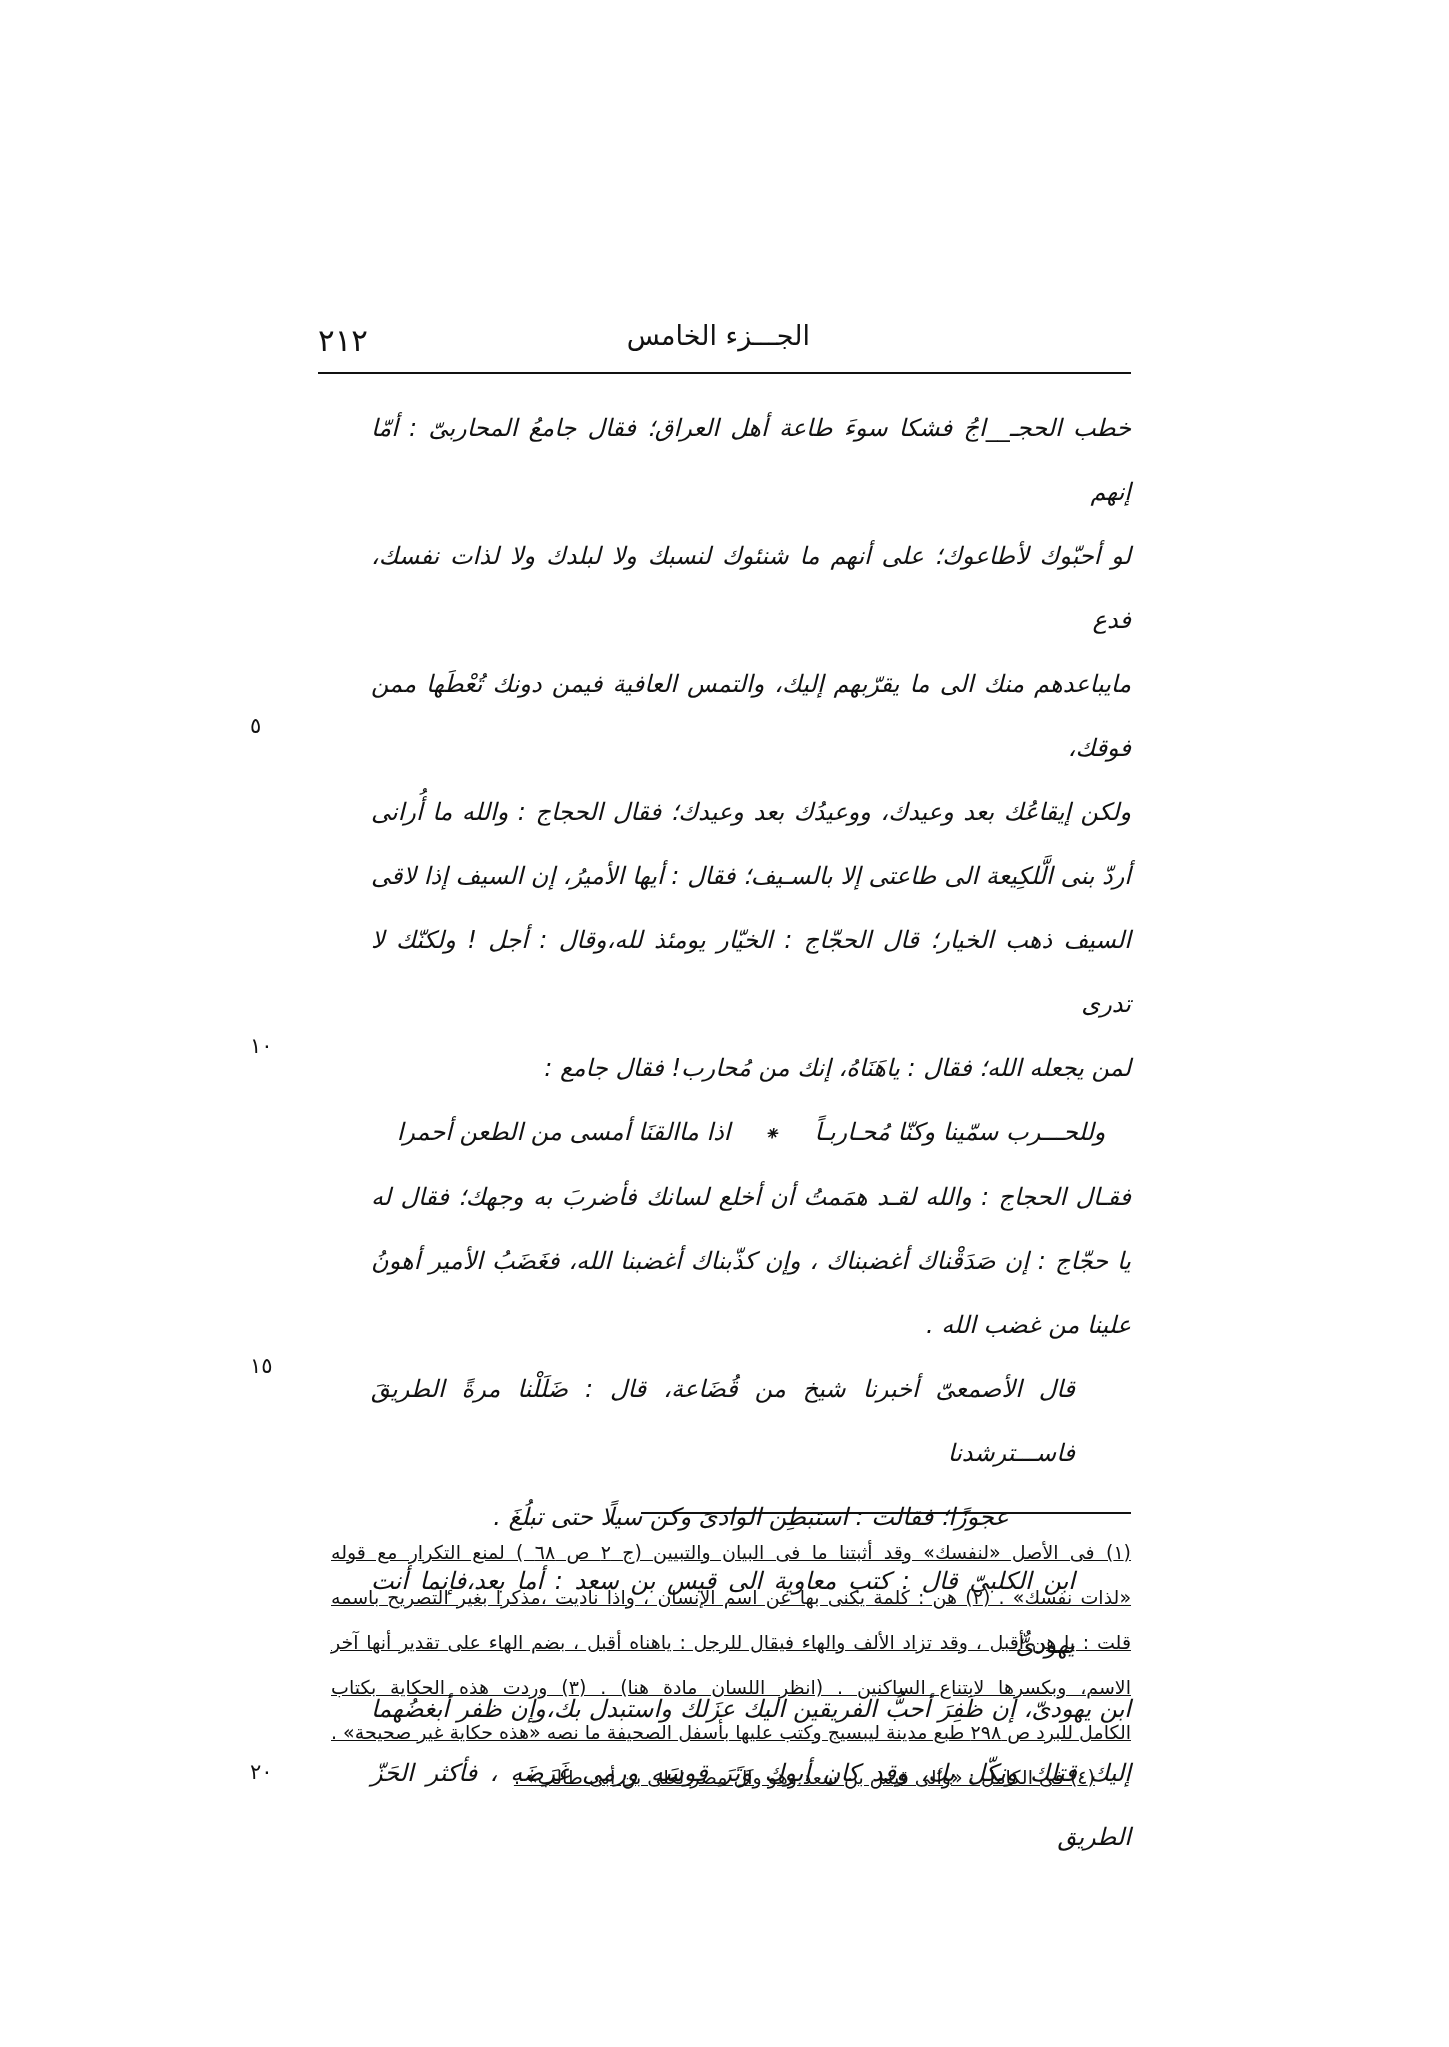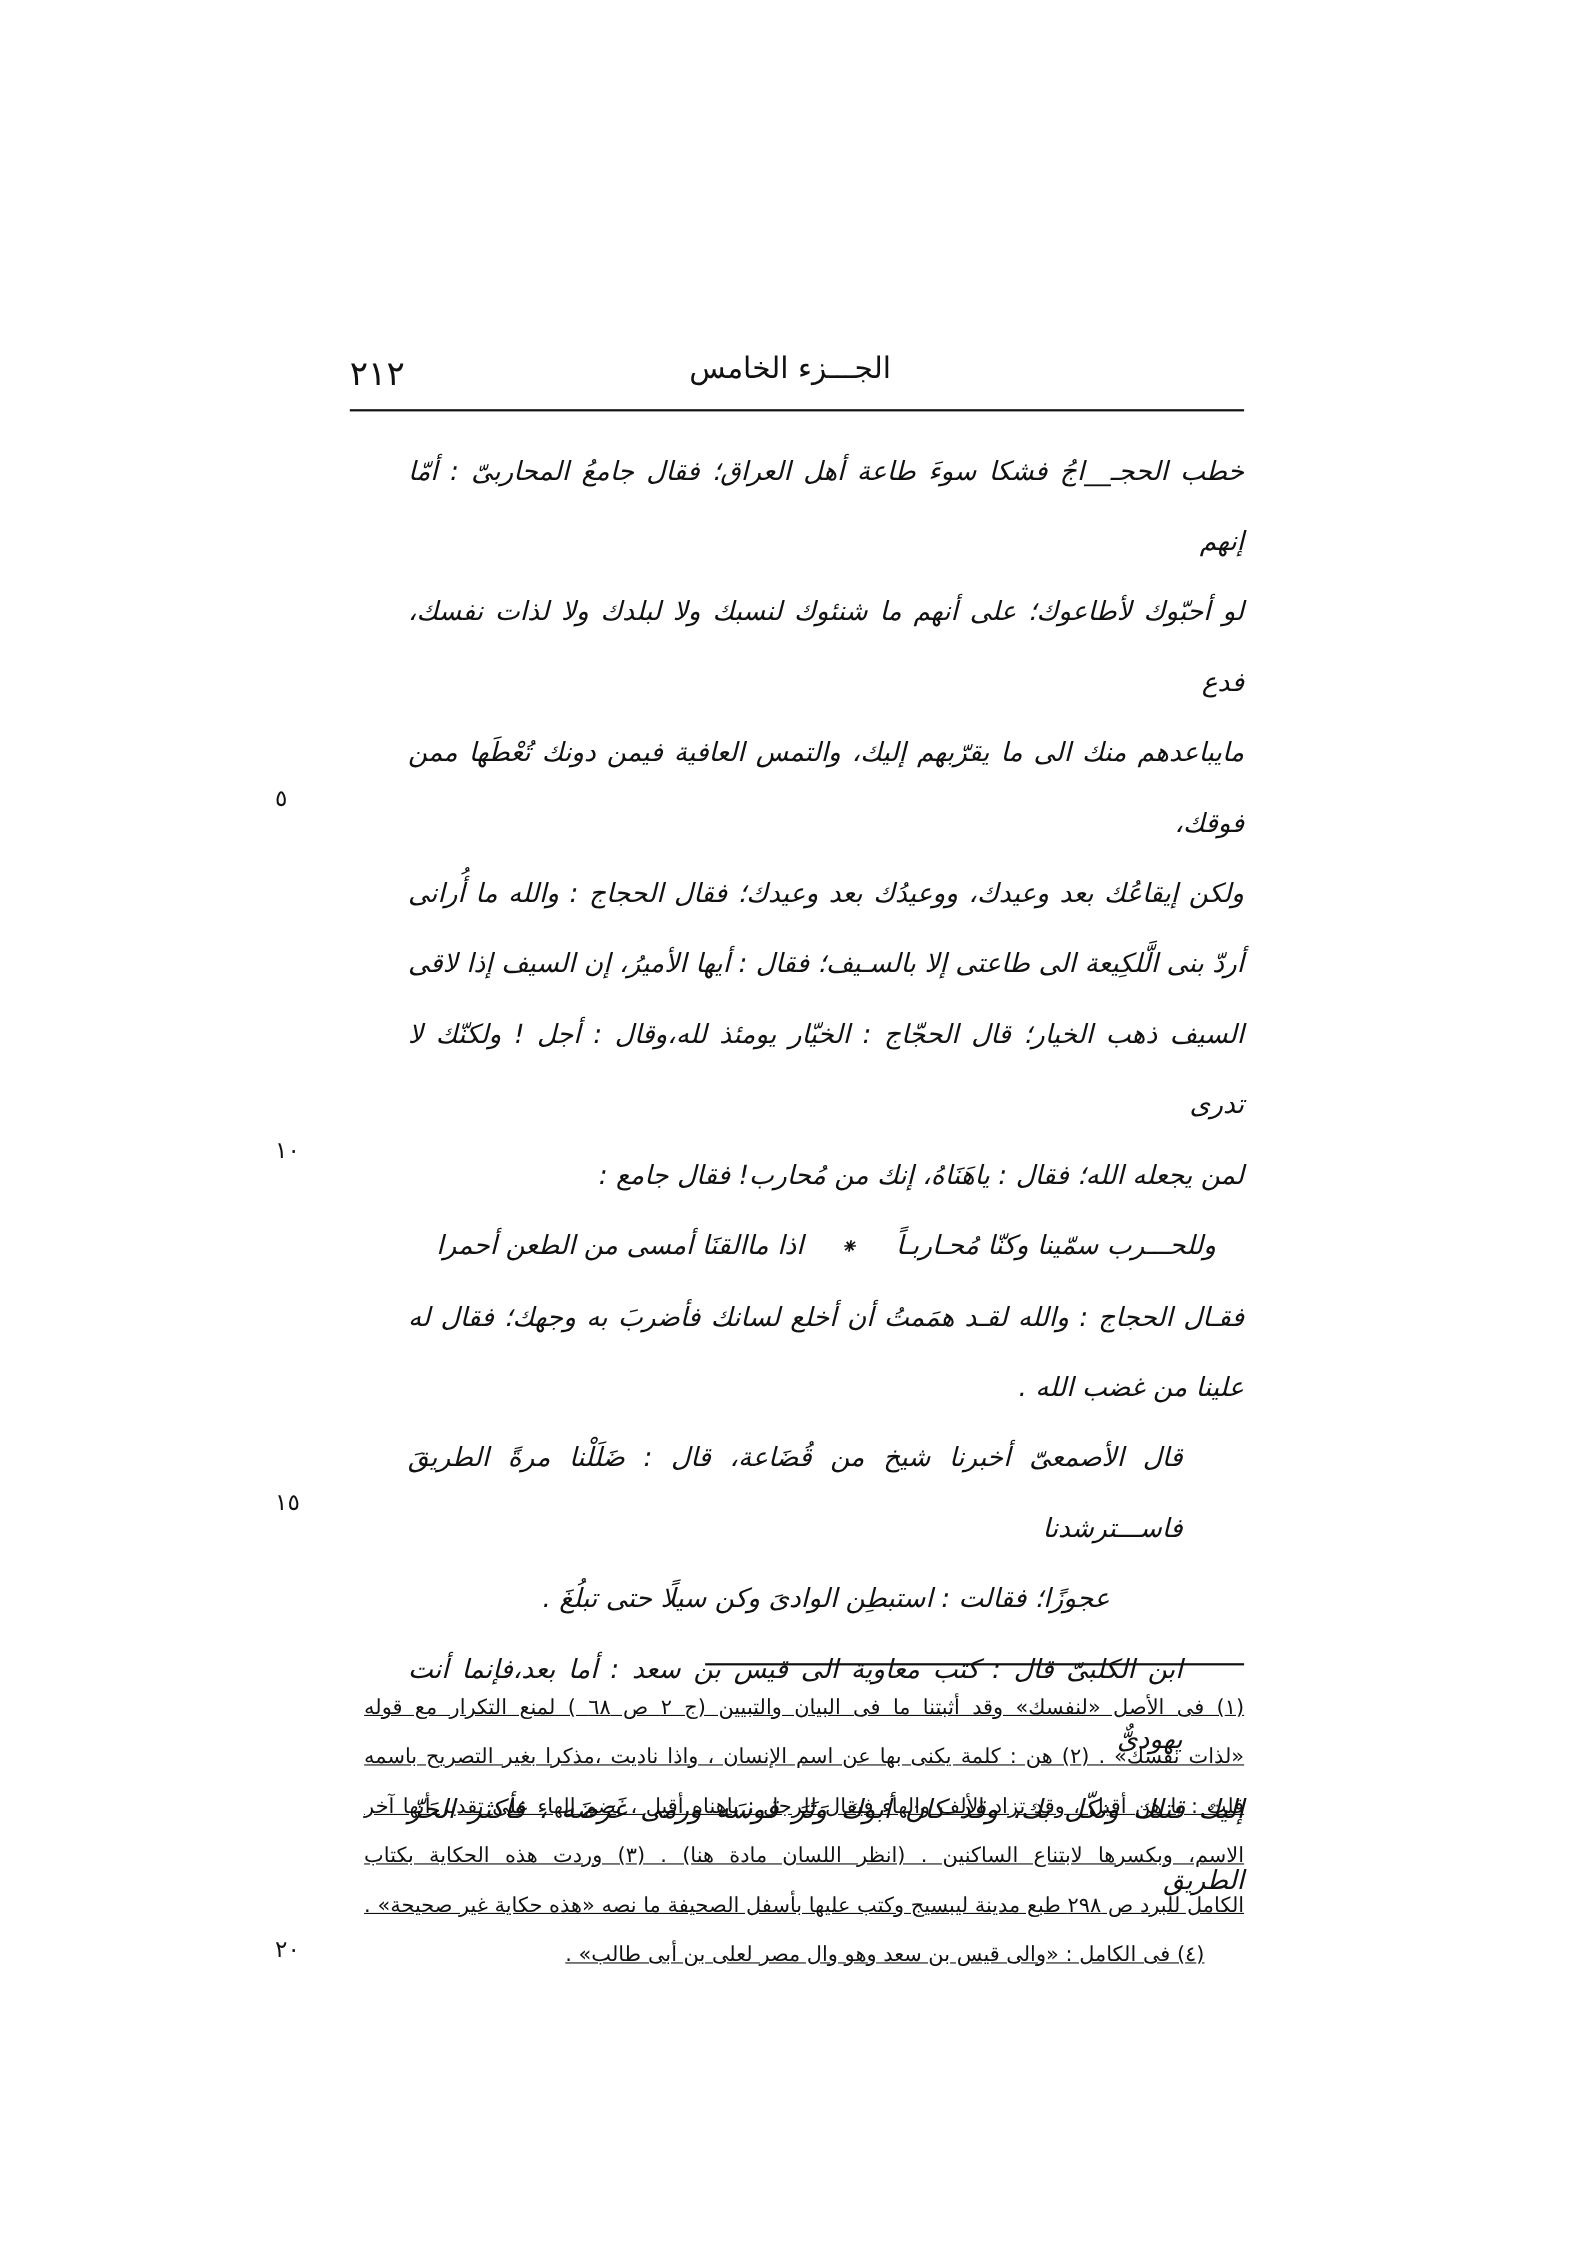--- a/index.html
+++ b/index.html
@@ -166,24 +166,26 @@
     <div class="body-line justified">السيف ذهب الخيار؛ قال الحجّاج :  الخيّار يومئذ لله،وقال : أجل !  ولكنّك لا تدرى</div>
     <div class="body-line right-short">لمن يجعله الله؛ فقال : ياهَنَاهُ، إنك من مُحارب! فقال جامع :</div>
 
     <div class="body-line center">
       <span>وللحـــرب سمّينا  وكنّا مُحـاربـاً</span>
       <span class="verse-sep">⁕</span>
       <span>اذا ماالقنَا أمسى من الطعن أحمرا</span>
     </div>
 
     <div class="body-line justified">فقـال الحجاج :   والله لقـد همَمتُ أن أخلع لسانك فأضربَ به وجهك؛ فقال له</div>
+    <div class="body-line justified">يا حجّاج : إن صَدَقْناك أغضبناك ، وإن كذّبناك أغضبنا الله، فغَضَبُ الأمير أهونُ</div>
     <div class="body-line right-short">علينا من غضب الله .</div>
     <div class="body-line justified indent">قال الأصمعىّ أخبرنا شيخ من قُضَاعة، قال : ضَلَلْنا مرةً الطريقَ فاســـترشدنا</div>
     <div class="body-line center">عجوزًا؛ فقالت :  استبطِن الوادىَ وكن سيلًا حتى تبلُغَ .</div>
     <div class="body-line justified indent">ابن الكلبىّ قال : كتب معاوية الى قيس بن سعد : أما بعد،فإنما أنت يهودىٌّ</div>
+    <div class="body-line justified">ابن يهودىّ، إن ظَفِرَ أحبُّ الفريقين اليك عزَلك واستبدل بك،وإن ظفر أبغضُهما</div>
     <div class="body-line justified">إليك قتلك ونكّل بك، وقد كان أبوك وَتَرَ قوسَه ورمى غَرَضَه ، فأكثر الحَزّ الطريق</div>
   </div>
 
   <div class="fn-rule"></div>
 
   <div class="footnotes">
     <div class="fn-line justified">(١) فى الأصل «لنفسك» وقد أثبتنا ما فى البيان والتبيين (ج ٢ ص ٦٨ ) لمنع التكرار مع قوله</div>
     <div class="fn-line justified">«لذات نفسك» .      (٢) هن : كلمة يكنى بها عن اسم الإنسان ، واذا ناديت ،مذكرا بغير التصريح باسمه</div>
     <div class="fn-line justified">قلت : يا هن أقبل ، وقد تزاد الألف والهاء فيقال للرجل : ياهناه أقبل ، بضم الهاء على تقدير أنها آخر</div>
     <div class="fn-line justified">الاسم، وبكسرها لابتناع الساكنين . (انظر اللسان مادة هنا) .        (٣) وردت هذه الحكاية بكتاب</div>

